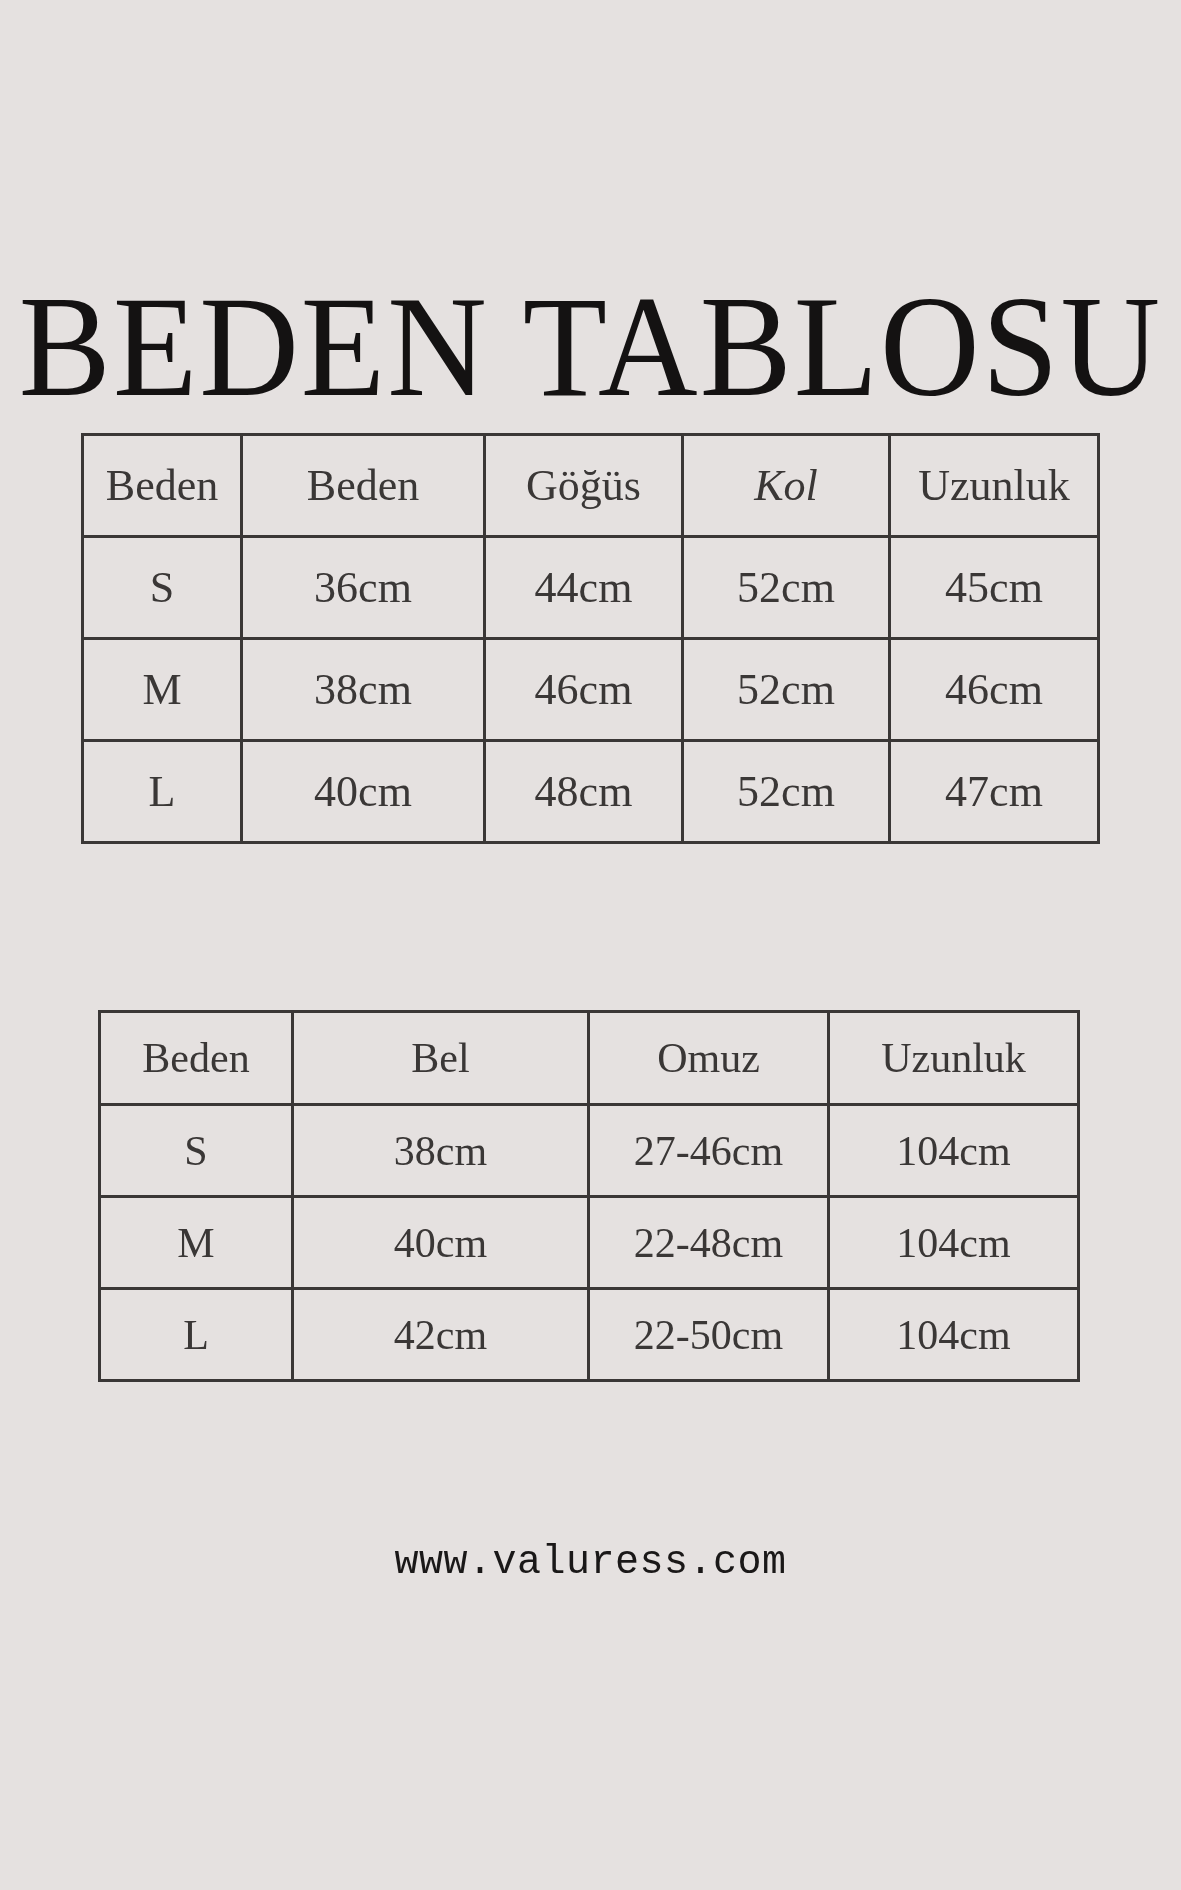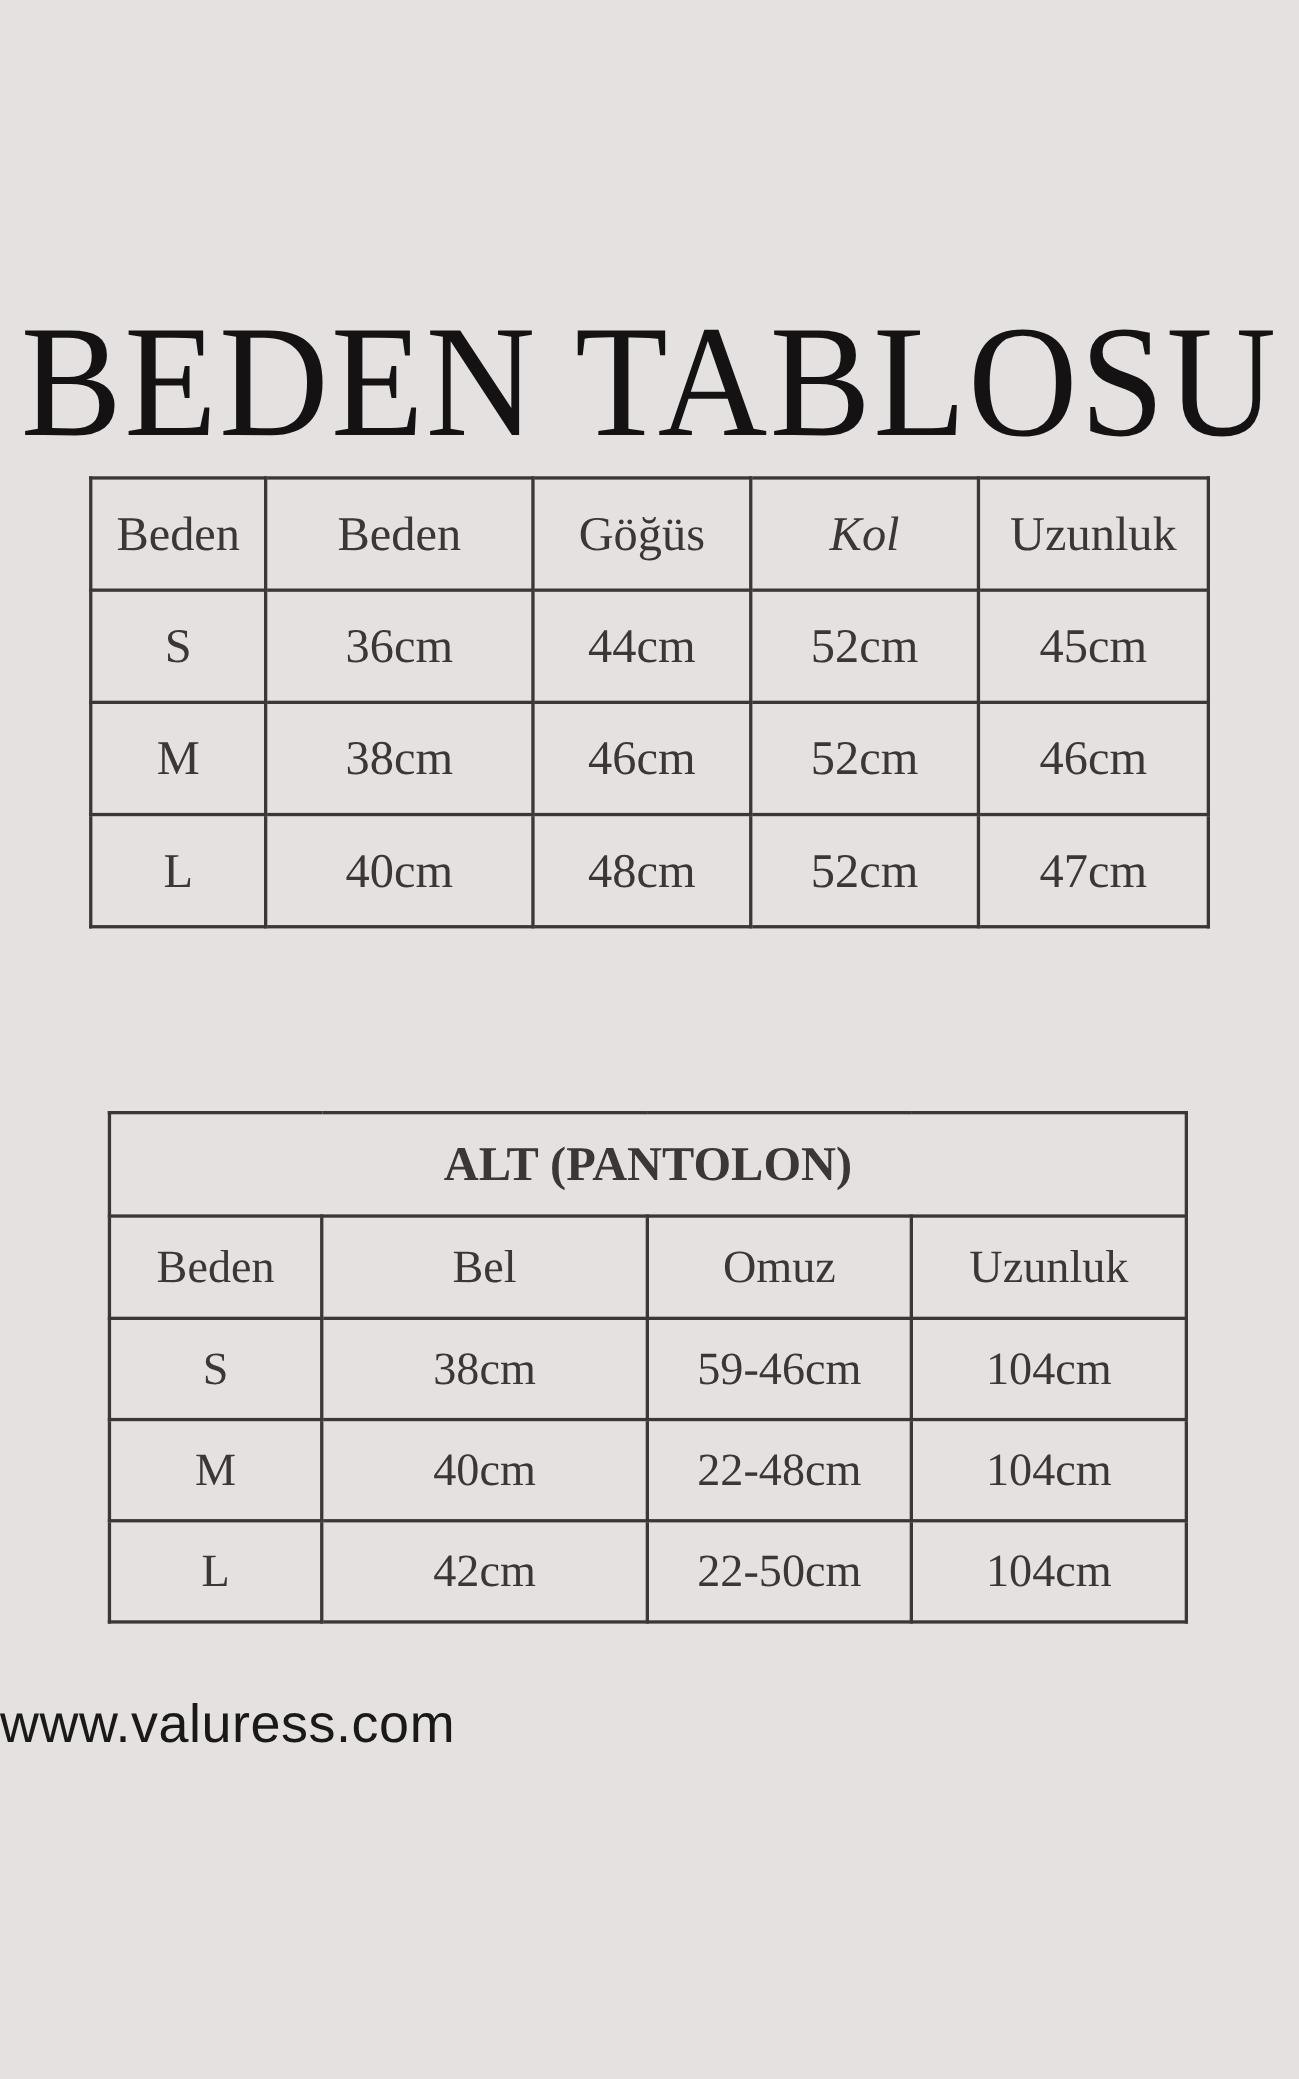--- a/index.html
+++ b/index.html
@@ -49,22 +49,23 @@
   #t2 { left: 98px; top: 1010px; width: 979px; }
   #t2 .hrow { height: 94px; }
   #t2 .crow { height: 93px; }
   #t2 .brow { height: 92px; }
   #t2 td, #t2 th.col { font-size: 42px; }
   #t2 th.caption-cell { font-size: 44px; }
 
   .footer-url {
     position: absolute;
     left: 0; top: 1540px; width: 1181px;
-    font-family: Liberation Sans, sans-serif;
-    font-size: 49px;
+    text-align: center;
+    font-family: Liberation Mono, monospace;
+    font-size: 40px;
     color: #1a1818;
     letter-spacing: 0.5px;
   }
 </style>
 </head>
 <body>
 
 <h1 class="title">BEDEN TABLOSU</h1>
 
 <table class="size" id="t1">
@@ -108,33 +109,30 @@
   </table>
 
 <table class="size" id="t2">
   <colgroup>
     <col style="width:193px">
       <col style="width:296px">
       <col style="width:240px">
       <col style="width:250px">
   </colgroup>
   <tbody>
-      <tr class="hrow">
-    <th class="caption-cell" colspan="4">ALT (PANTOLON)</th>
-  </tr>
   <tr class="crow">
     <th class="col">Beden</th>
     <th class="col">Bel</th>
     <th class="col">Omuz</th>
     <th class="col">Uzunluk</th>
   </tr>
   <tr class="brow">
     <td>S</td>
     <td>38cm</td>
-    <td>59-46cm</td>
+    <td>27-46cm</td>
     <td>104cm</td>
   </tr>
   <tr class="brow">
     <td>M</td>
     <td>40cm</td>
     <td>22-48cm</td>
     <td>104cm</td>
   </tr>
   <tr class="brow">
     <td>L</td>

